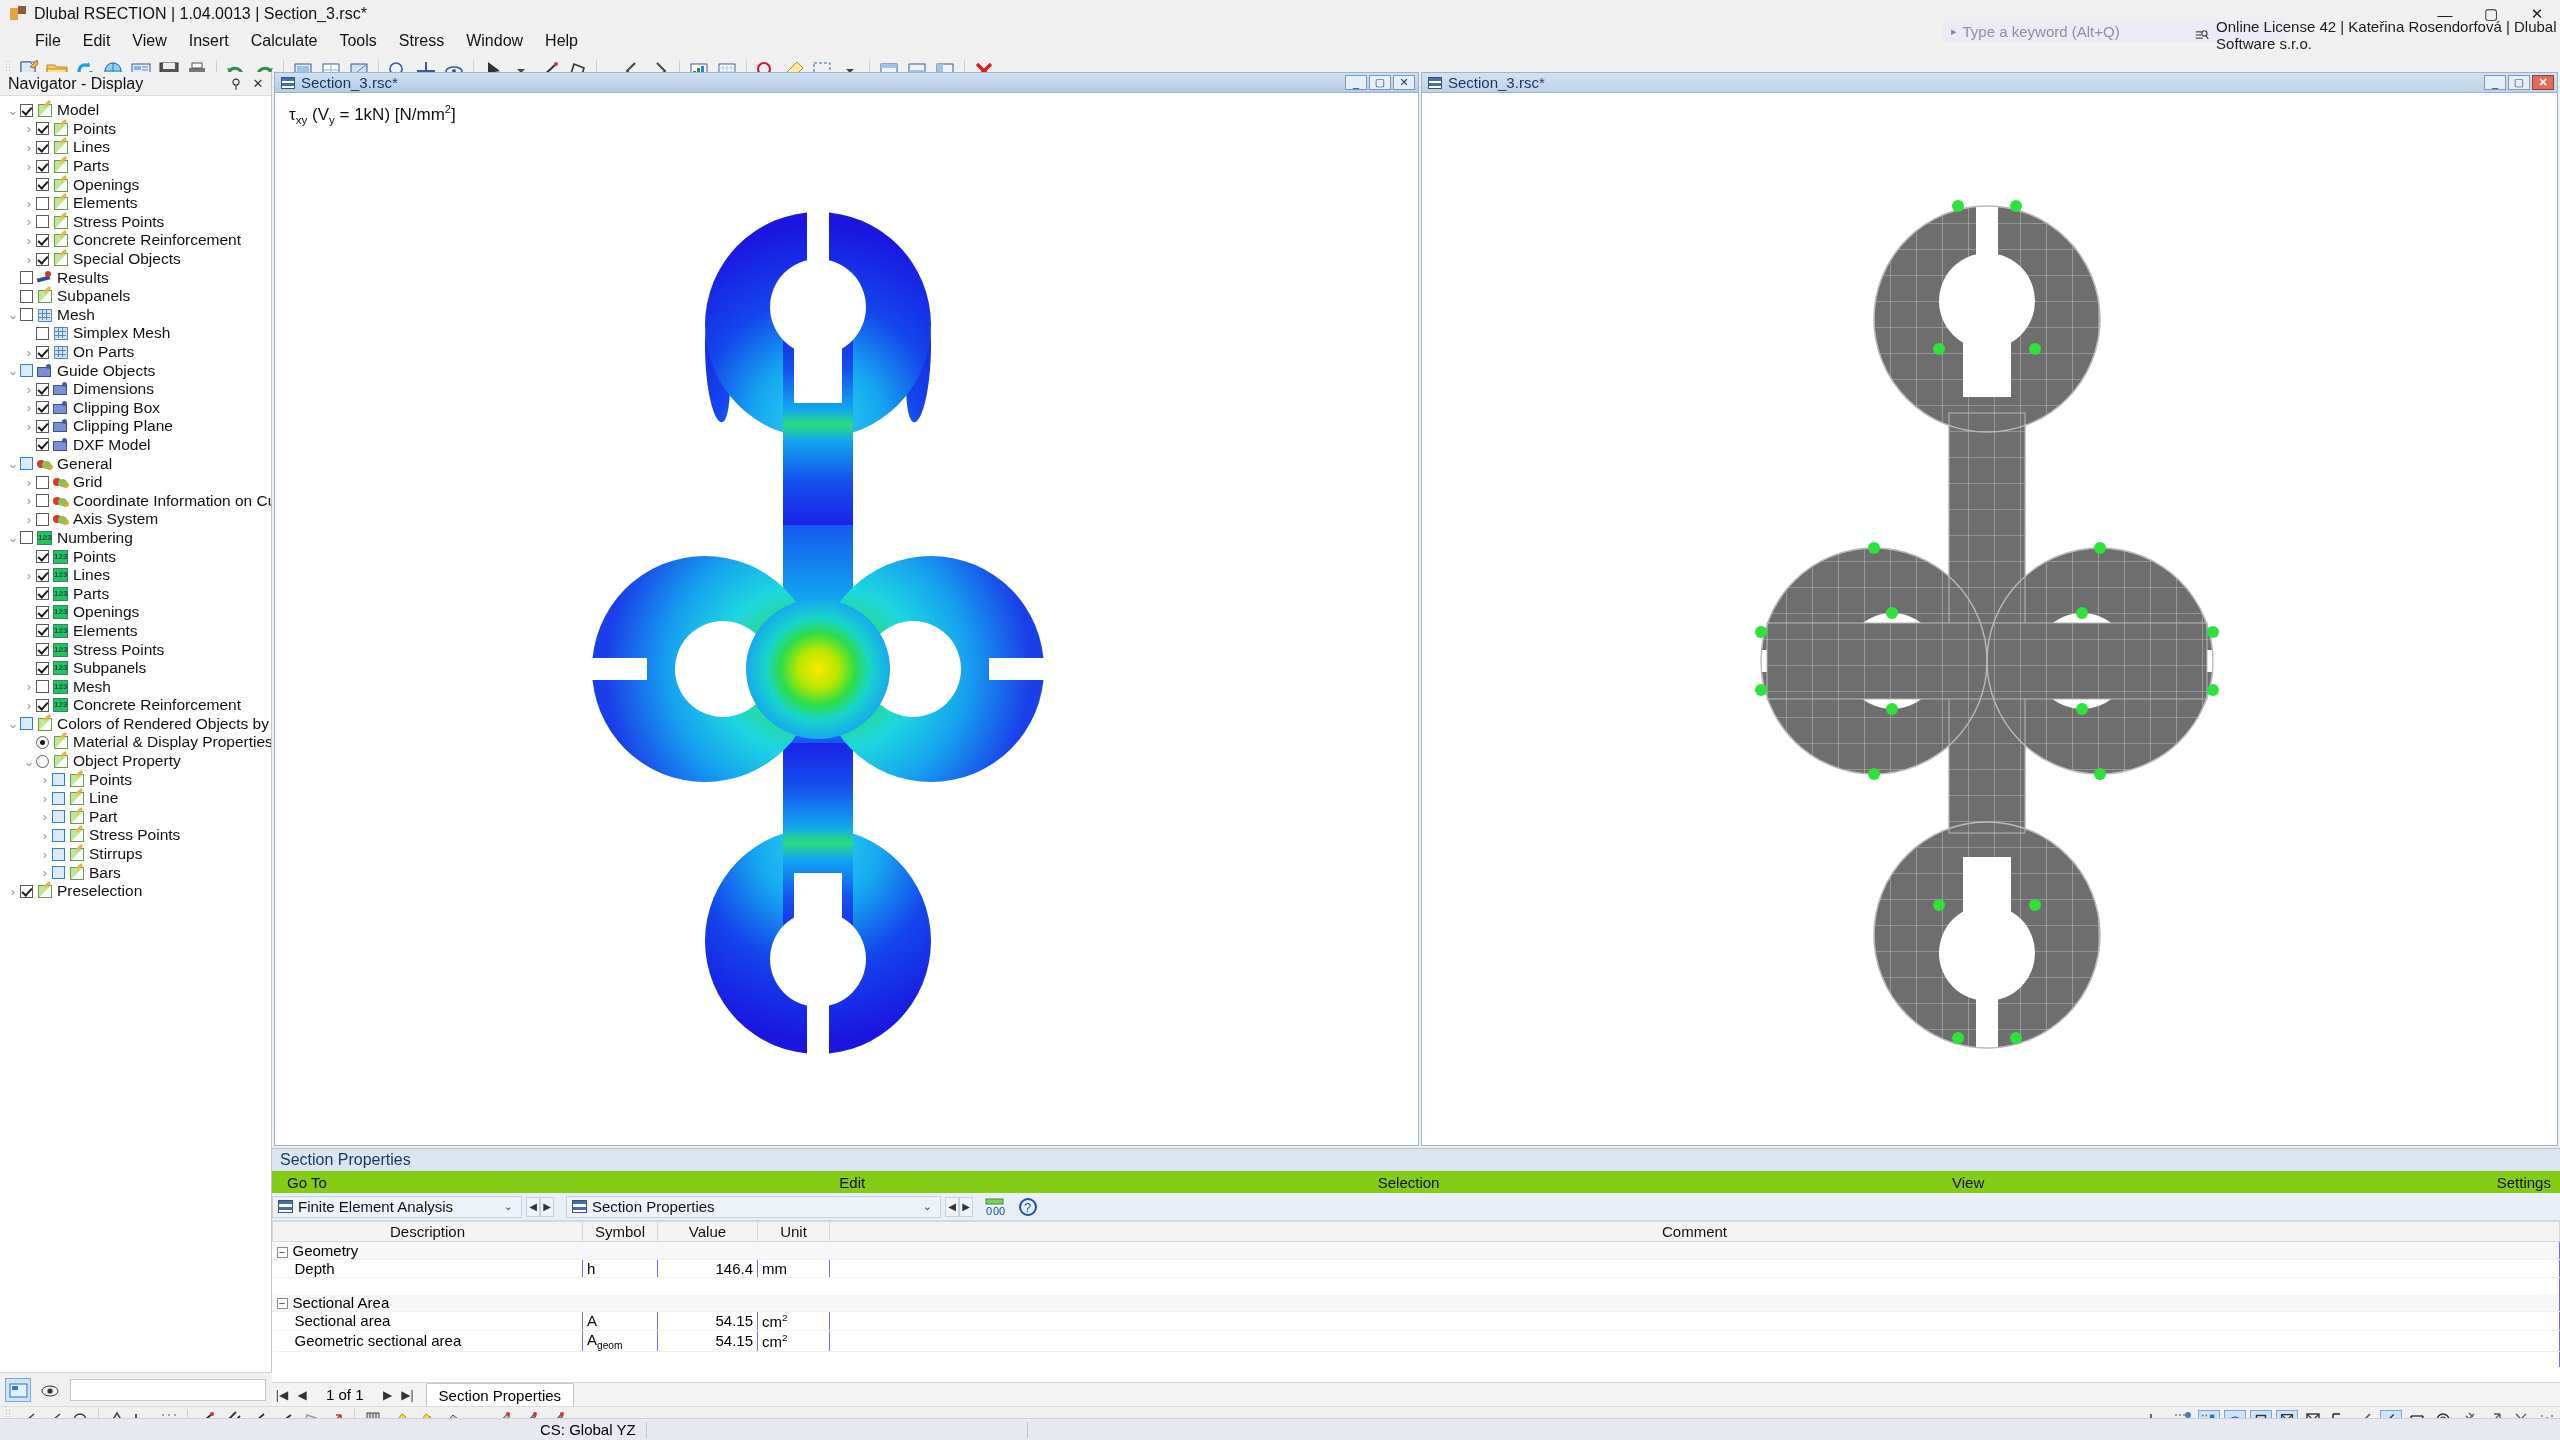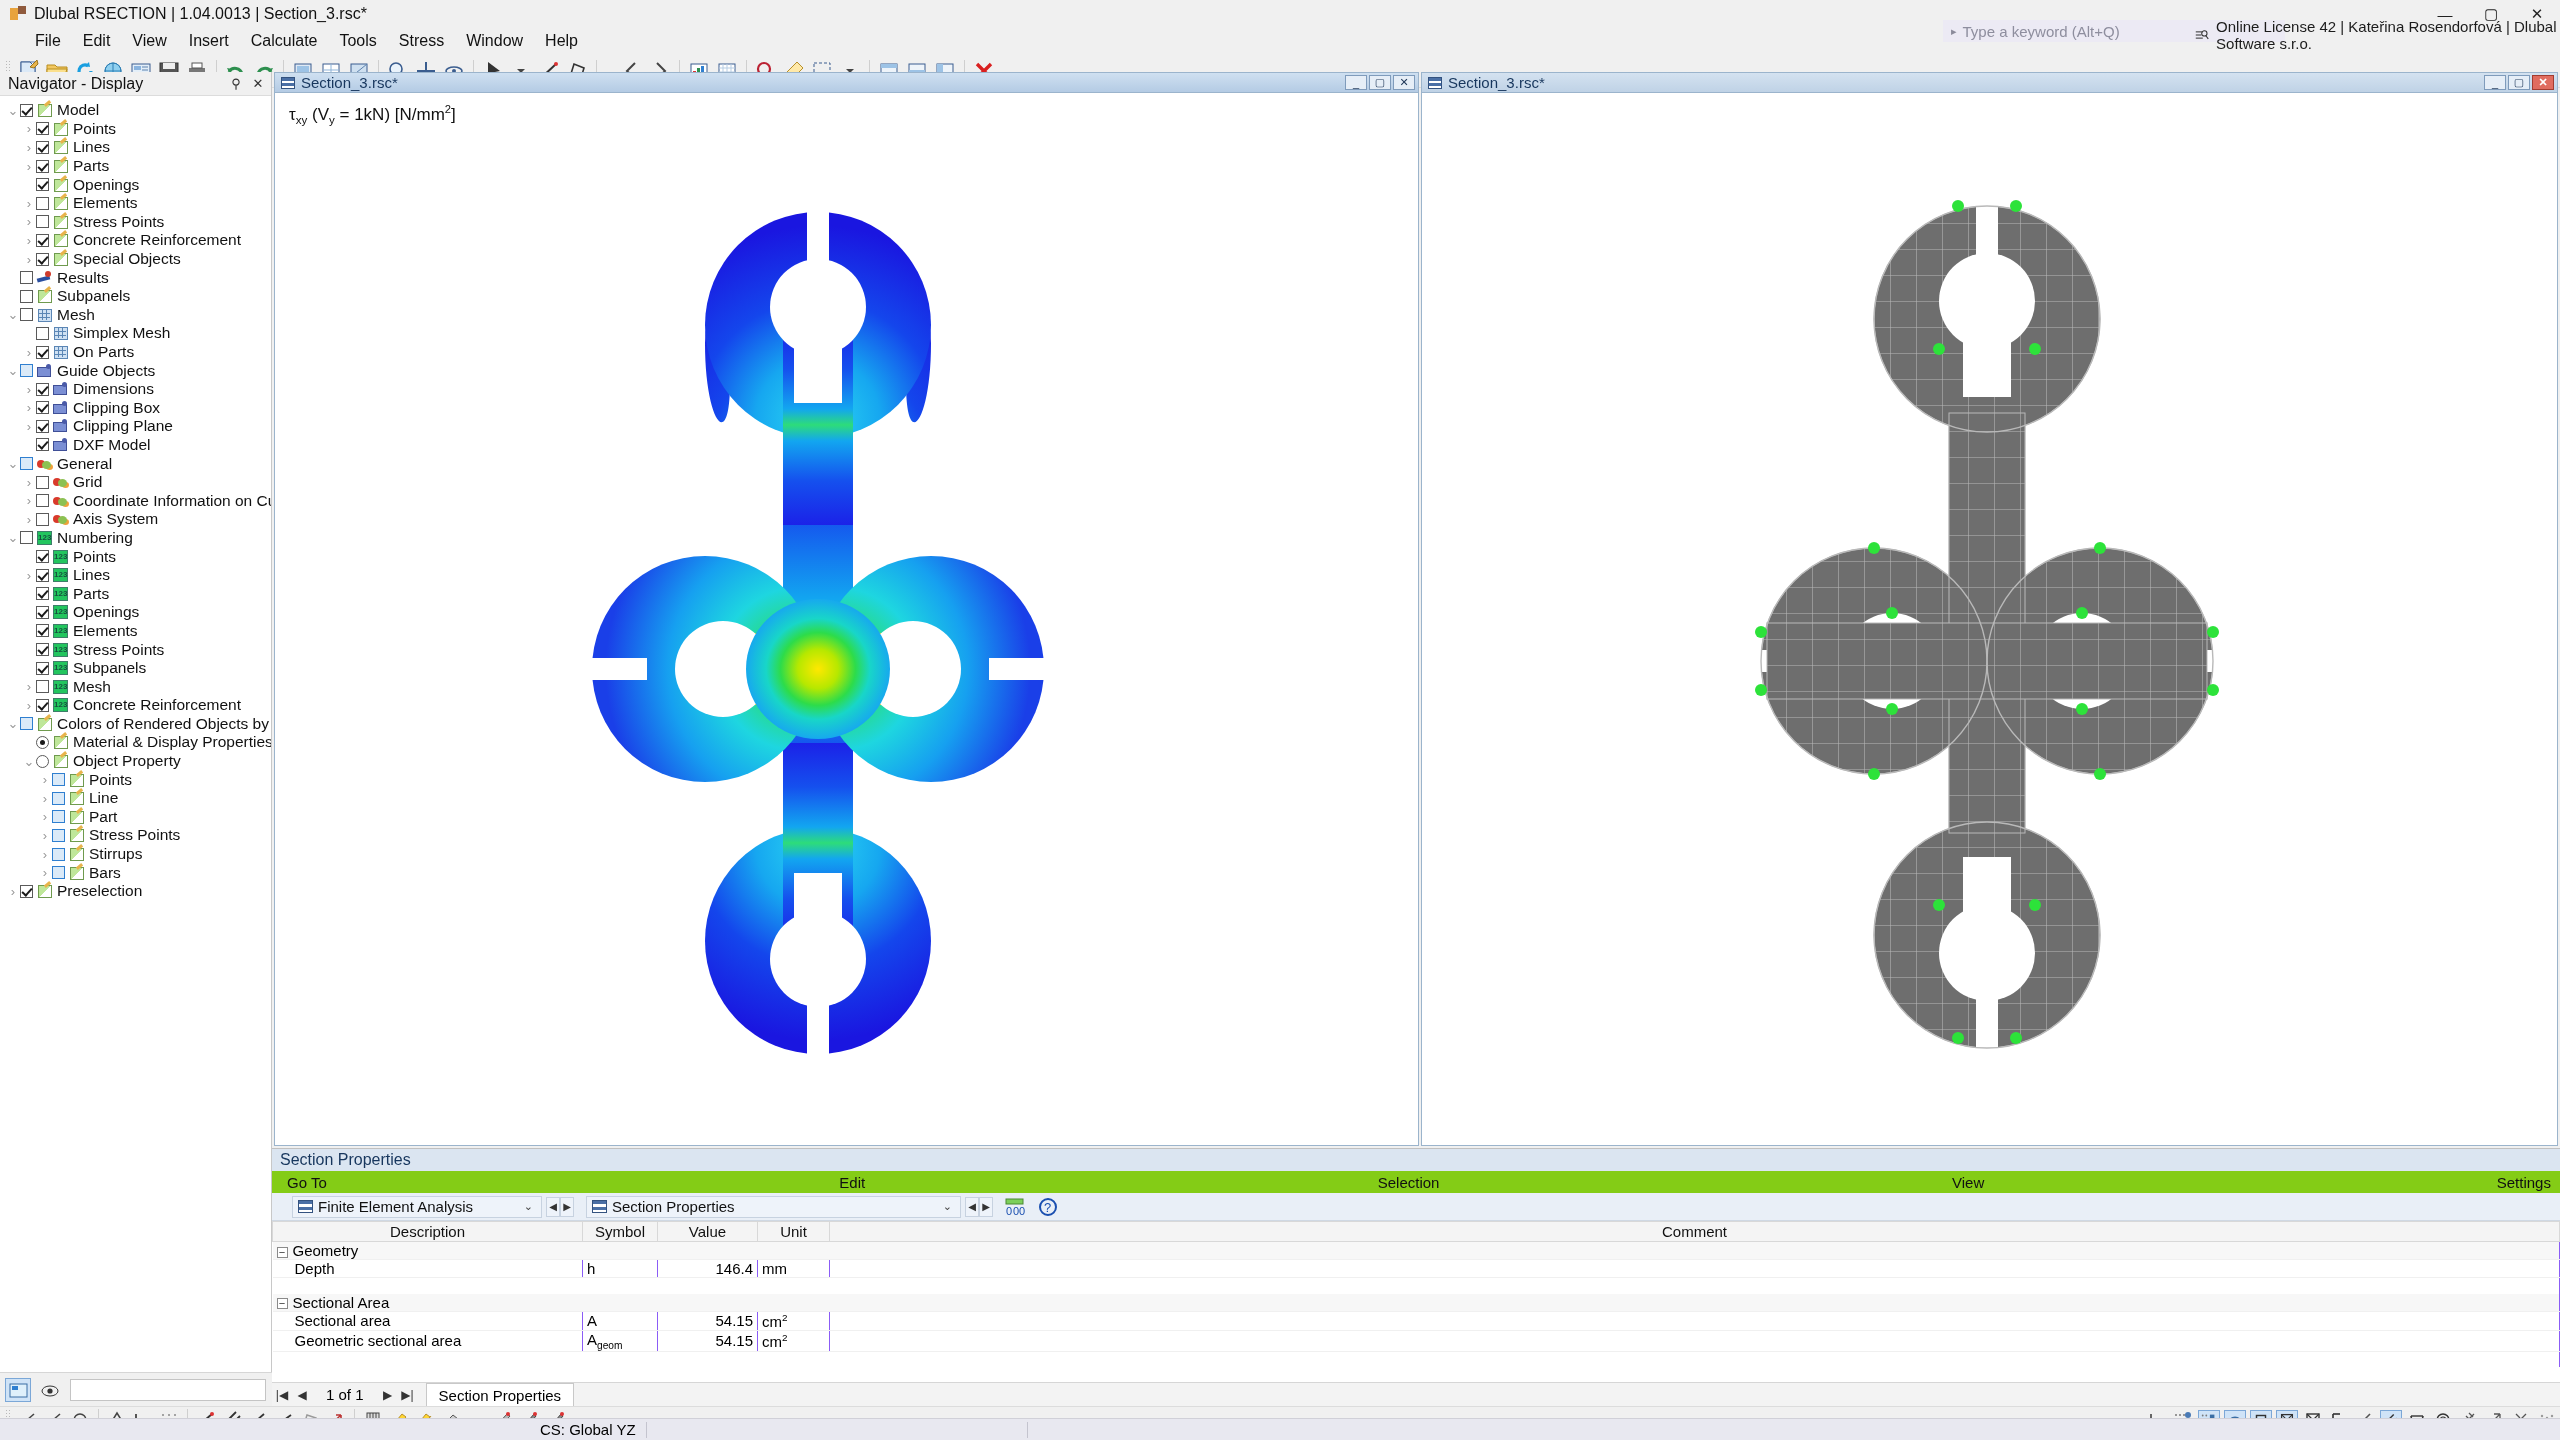--- a/index.html
+++ b/index.html
@@ -103,21 +103,21 @@
   .vp-label{ position:absolute; left:14px; top:10px; font-size:17px; color:#111; }
   sub{font-size:.68em;} sup{font-size:.66em;}
 
   
   .tbl{ position:absolute; left:272px; top:1148px; width:2288px; height:242px; background:#fff;
         border-top:1px solid #c0c0c0;}
   .tbl-title{ height:22px; background:#dbe5f1; display:flex; align-items:center; }
   .tbl-title .t{ font-size:16px; margin-left:8px; color:#17365d; }
   .tbl-menu{ height:22px; background:#84cc16; display:flex; align-items:center; padding-left:6px;justify-content:space-between;}
   .tbl-menu .mi{ font-size:15px; padding:2px 9px; color:#111; }
-  .tbl-tools{ height:28px; background:#e9eff7; display:flex; align-items:center; padding-left:20px;
+  .tbl-tools{ height:28px; background:#e9eff7; display:flex; align-items:center; padding-left:0;
               border-bottom:1px solid #cfd8e3;}
   .combo{ height:22px; background:#eef3fa; border:1px solid #c7d2e0; display:flex; align-items:center;
           margin-right:4px; }
   .combo .ci{ width:15px;height:13px;margin:0 5px; background:
       linear-gradient(#4a6fa5 0 30%, #ffffff 30% 55%, #4a6fa5 55% 80%, #fff 80% 100%);
       border:1px solid #33527f; flex:none;}
   .combo .ctxt{ font-size:15px; color:#111; flex:1; }
   .combo .cv{ font-size:11px; color:#444; margin:0 8px; }
   .navbtn{ width:14px;height:20px;border:1px solid #c7d2e0;background:#eef3fa;font-size:10px;
            display:flex;align-items:center;justify-content:center;color:#333;}

